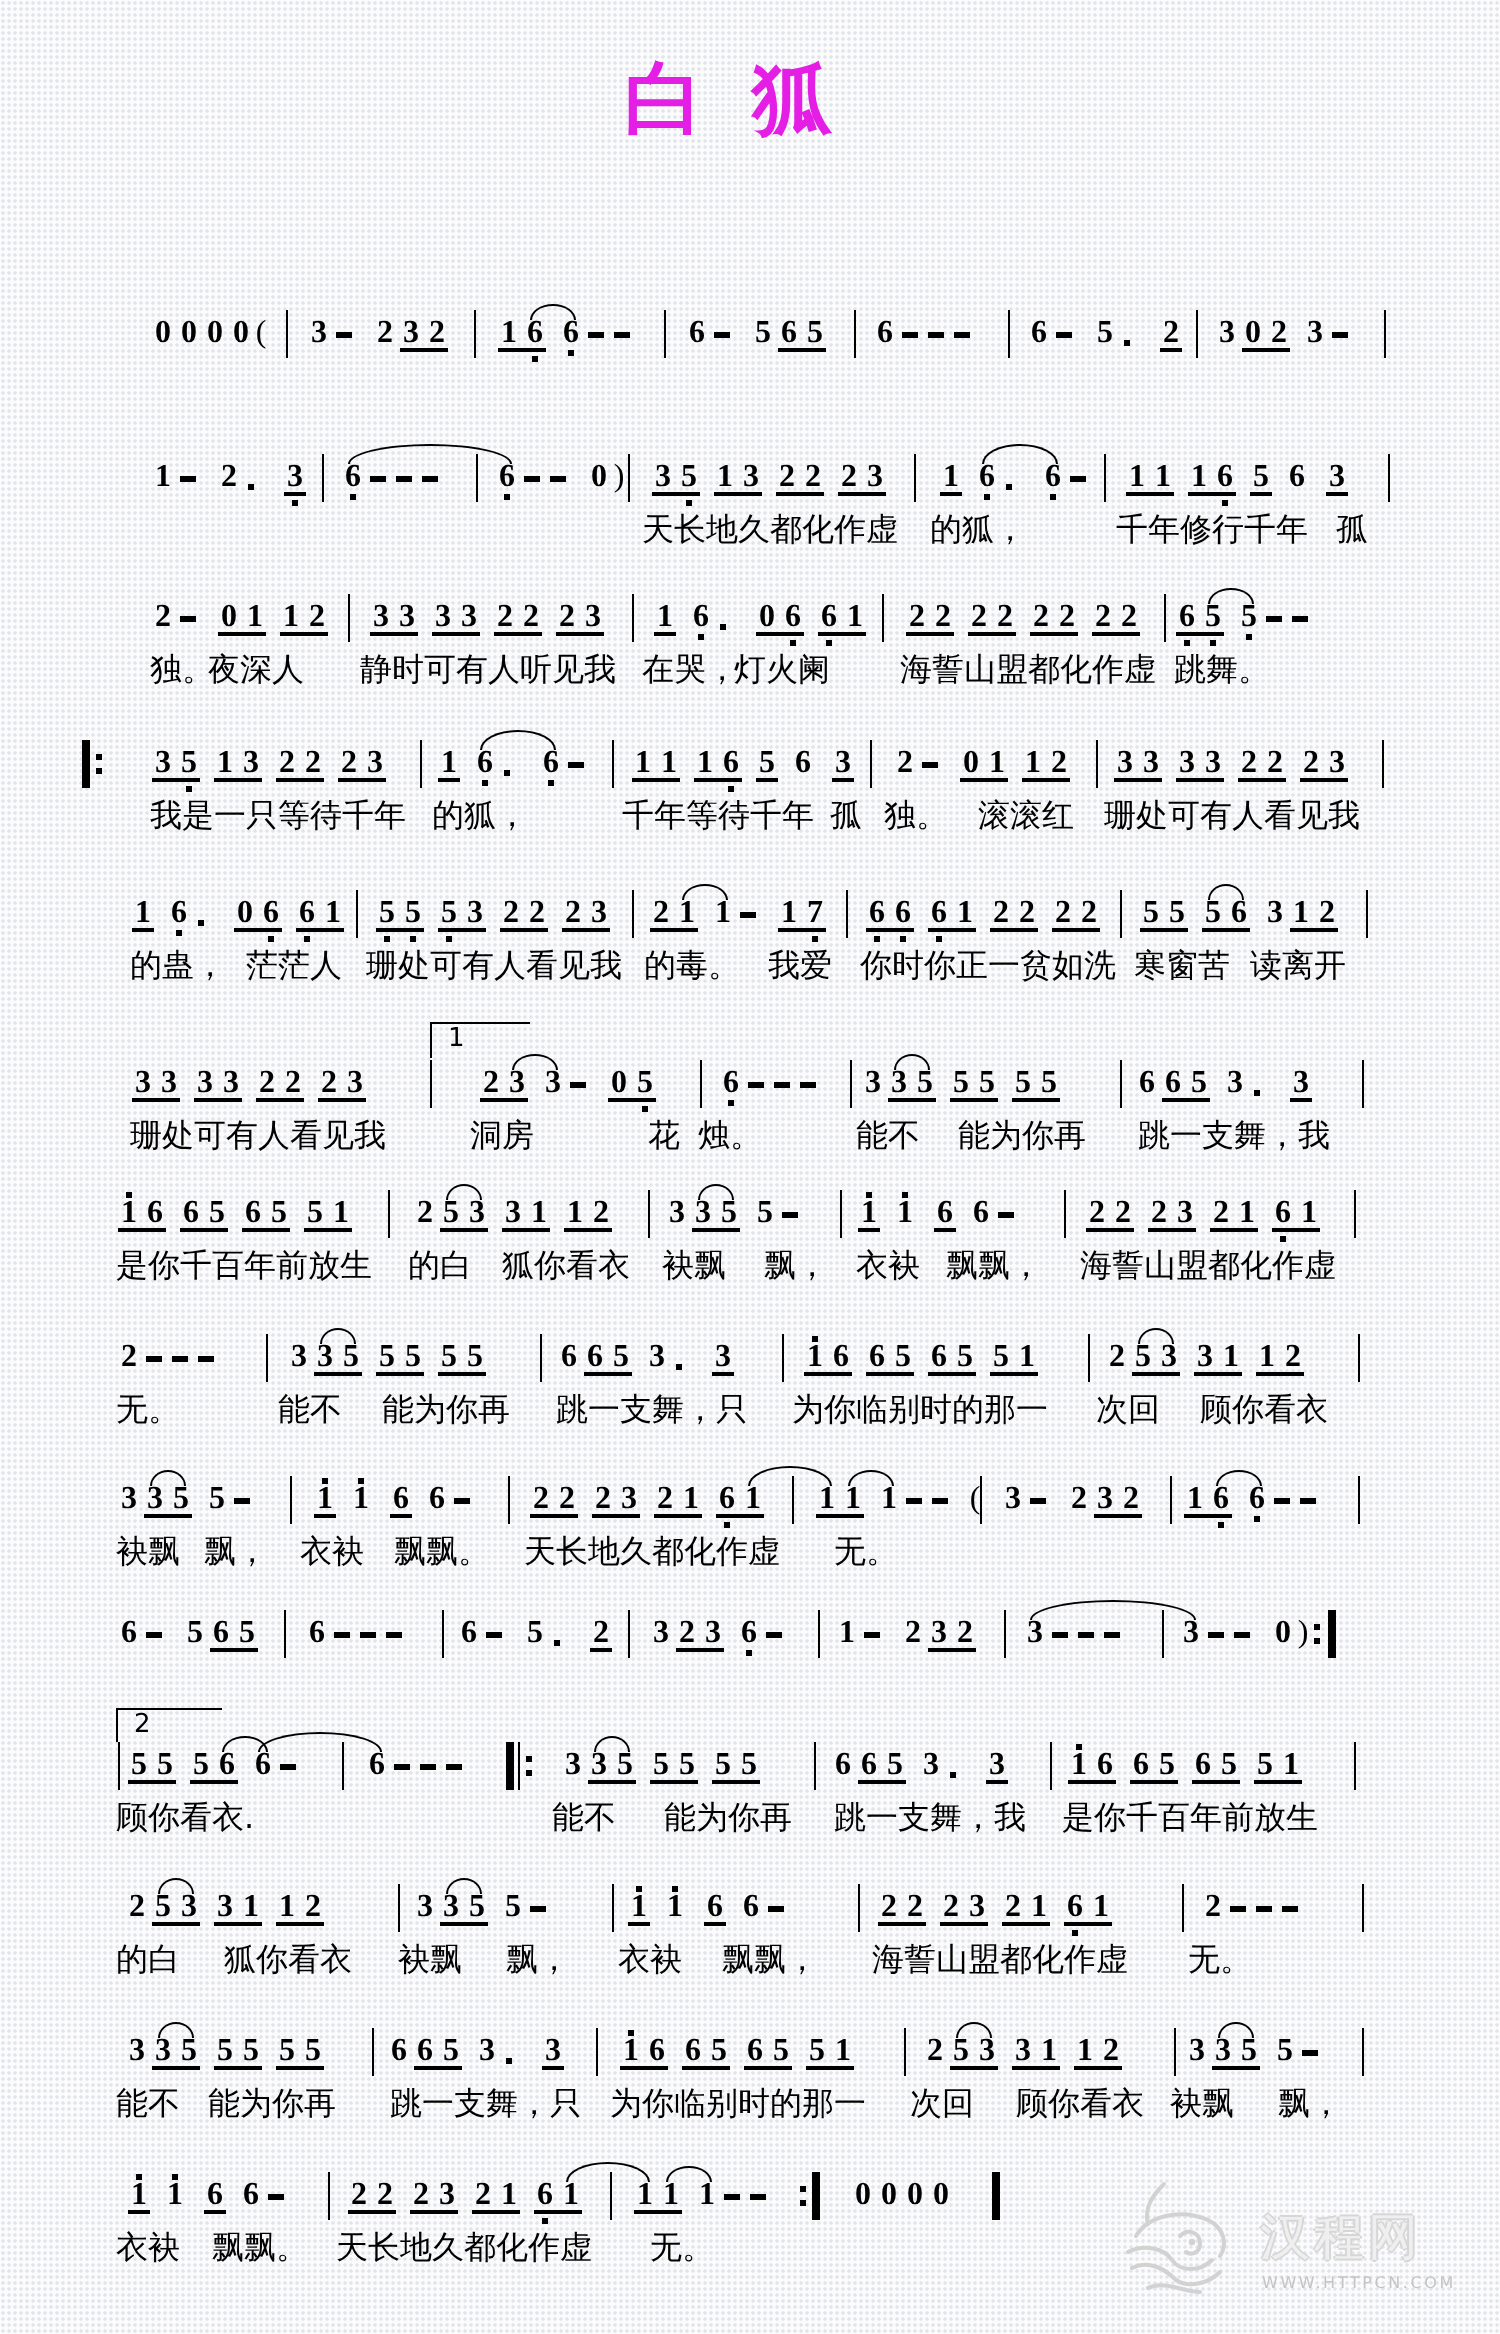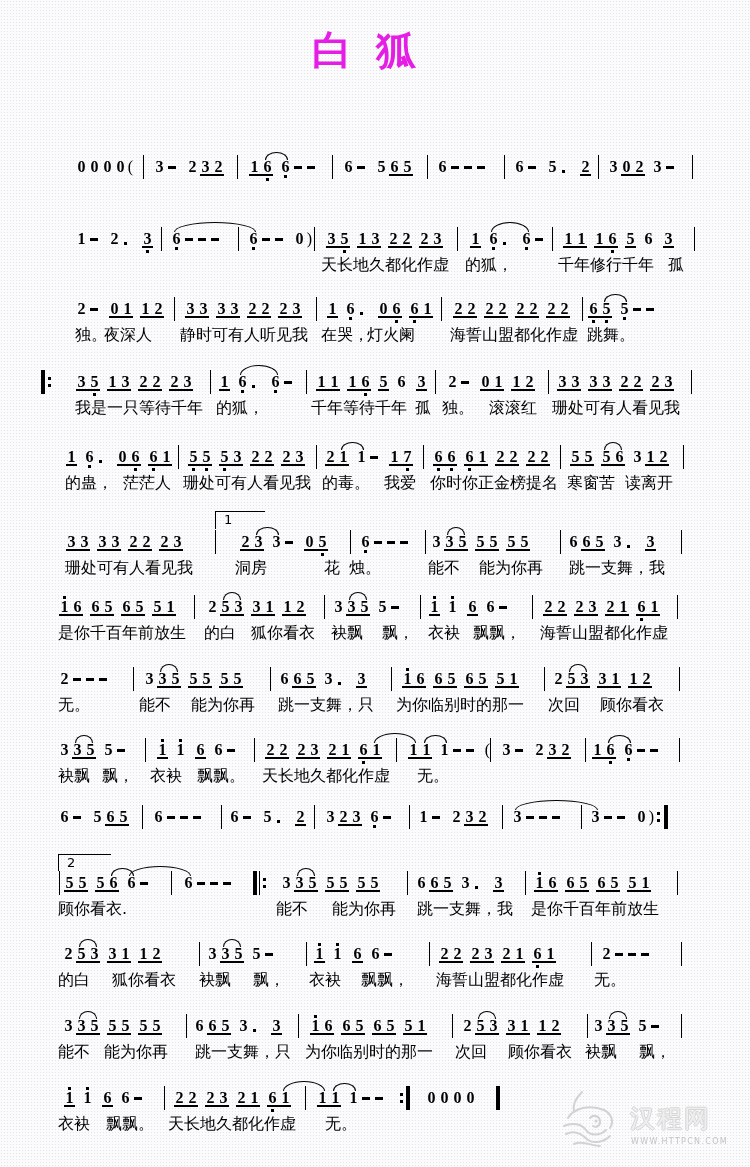--- a/index.html
+++ b/index.html
@@ -145,21 +145,21 @@
   <span class="bar" style="left:560px"></span>
   <span class="m" style="left:569px"><span class="grp"><span class="tk note"><span class="digit">5</span></span><span class="tk note"><span class="digit">5</span></span></span><span class="grp"><span class="tk note"><span class="digit">5</span></span><span class="tk note"><span class="digit">6</span></span></span><span class="tk note"><span class="digit">3</span></span><span class="grp"><span class="tk note"><span class="digit">1</span></span><span class="tk note"><span class="digit">2</span></span></span></span>
   <span class="arc" style="left:604px;width:18px"></span>
   <span class="bar" style="left:683px"></span>
   <div class="lyr">
     <span style="left:65px">的蛊，</span>
     <span style="left:123px">茫茫人</span>
     <span style="left:183px">珊处可有人看见我</span>
     <span style="left:322px">的毒。</span>
     <span style="left:384px">我爱</span>
-    <span style="left:430px">你时你正金榜提名</span>
+    <span style="left:430px">你时你正一贫如洗</span>
     <span style="left:567px">寒窗苦</span>
     <span style="left:625px">读离开</span>
   </div>
 </div>
 
 <div class="volta" style="left:215px;top:511px;width:49px;height:17px">
   <span style="left:8px">1</span>
 </div>
 
 <div class="system" style="top:534px">

